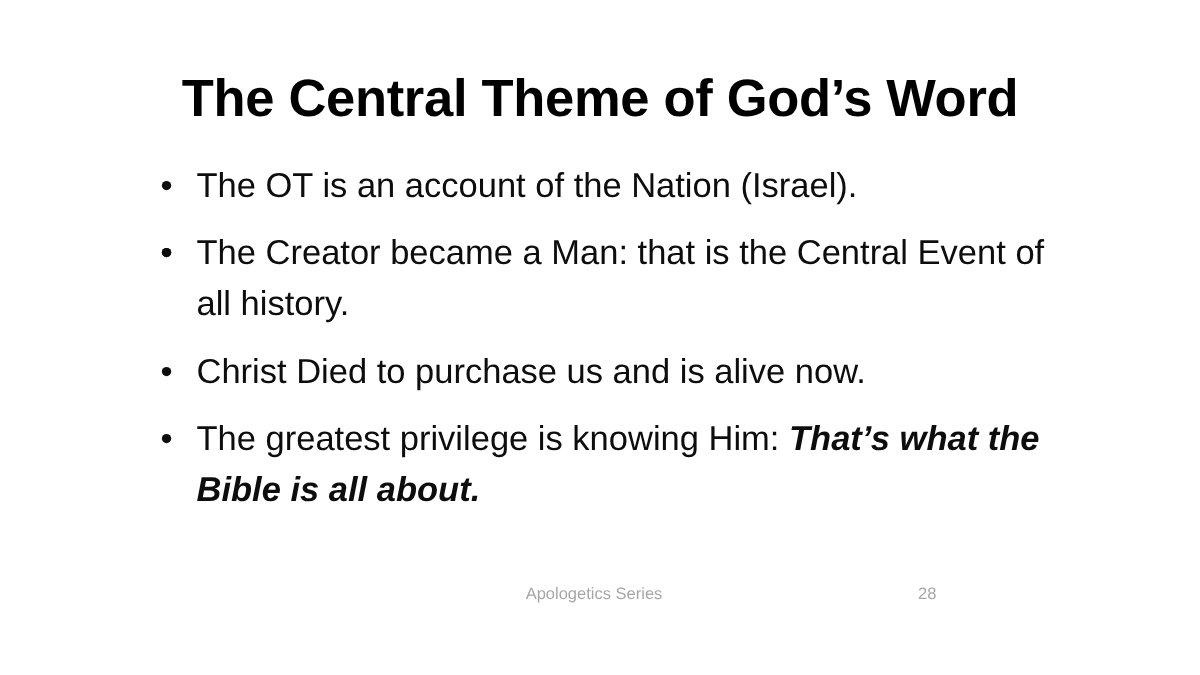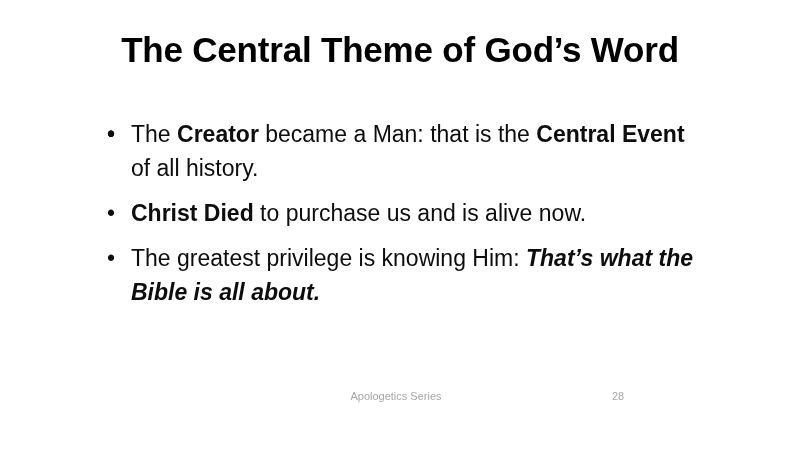--- a/index.html
+++ b/index.html
@@ -21,21 +21,21 @@
 
   
   #title-block {
     position: absolute;
     left: 40px;
     top: 28px;
     width: 720px;
     text-align: center;
   }
   #slide-title {
-    margin: 0;
+    margin: 16px;
     font-size: 35px;
     font-weight: 700;
     line-height: 44px;
     color: #000000;
     letter-spacing: -0.2px;
     white-space: nowrap;
   }
 
   
   #body-block {
@@ -63,21 +63,21 @@
   }
   li.bullet-item .bullet-marker {
     position: absolute;
     left: 3px;
     top: 0;
     font-size: 23px;
     line-height: 34px;
     color: #0d0d0d;
   }
   .run-bold {
-    font-weight: 700;
+    font-weight: 400;
   }
   .run-bolditalic {
     font-weight: 700;
     font-style: italic;
   }
 
   
   #footer {
     position: absolute;
     left: 0;
@@ -110,21 +110,21 @@
 <body>
 
 <div id="slide">
 
   <div id="title-block">
     <h1 id="slide-title">The Central Theme of God’s Word</h1>
   </div>
 
   <div id="body-block">
     <ul class="bullet-list">
-        <li class="bullet-item"><span class="bullet-marker">•</span></li>
+        <li class="bullet-item"><span class="bullet-marker">•</span><span><span>The OT is an account of the Nation (Israel).</span></span></li>
         <li class="bullet-item"><span class="bullet-marker">•</span></li>
         <li class="bullet-item"><span class="bullet-marker">•</span><span><span>The </span><span class="run-bold">Creator</span><span> became a Man: that is the </span><span class="run-bold">Central Event</span><span> of all history.</span></span></li>
         <li class="bullet-item"><span class="bullet-marker">•</span><span><span class="run-bold">Christ Died</span><span> to purchase us and is alive now.</span></span></li>
         <li class="bullet-item"><span class="bullet-marker">•</span><span><span>The greatest privilege is knowing Him: </span><span class="run-bolditalic">That’s what the Bible is all about.</span></span></li>
       </ul>
   </div>
 
   <div id="footer">
     <div id="footer-series">Apologetics Series</div>
     <div id="footer-pagenum">28</div>

